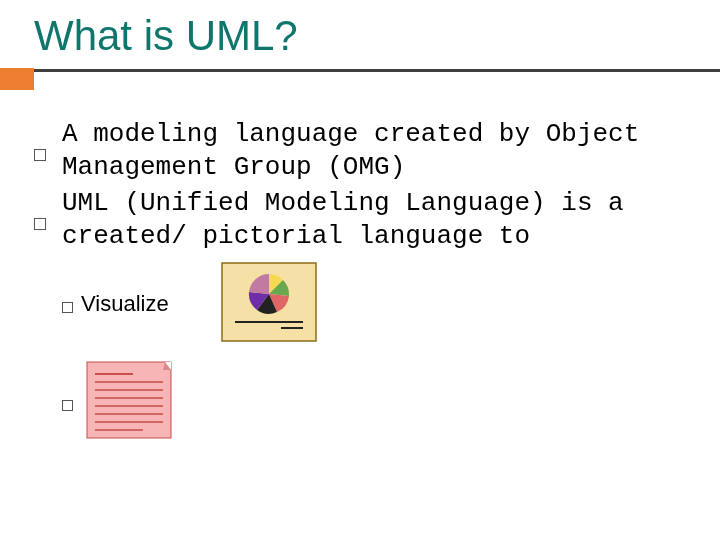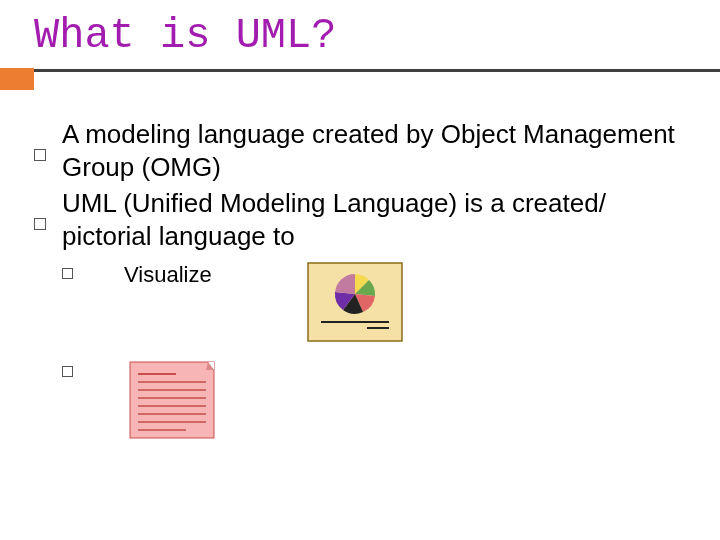--- a/index.html
+++ b/index.html
@@ -6,24 +6,23 @@
   body {
     width: 720px;
     height: 540px;
     background: #ffffff;
     font-family: Arial, Helvetica, sans-serif;
     overflow: hidden;
     position: relative;
   }
   .title {
     font-size: 42px;
-    color: #a21caf;
+    color: #0f766e;
     padding: 12px 0 8px 34px;
     font-weight: 400;
-    font-family: Liberation Mono, monospace;
   }
   .accent-row {
     display: flex;
     align-items: flex-start;
   }
   .orange-block {
     width: 34px;
     height: 22px;
     background: #ed7d31;
   }
@@ -33,44 +32,44 @@
     background: #3f3f3f;
     margin-top: 1px;
   }
   .content {
     padding: 28px 34px 0 62px;
   }
   .bullet-row {
     display: flex;
     align-items: center;
     margin-bottom: 4px;
+    font-family: Liberation Mono, monospace;
   }
   .bullet-marker {
     width: 12px;
     height: 12px;
     border: 1.5px solid #555;
     margin-top: 8px;
     margin-left: -28px;
     margin-right: 16px;
     flex-shrink: 0;
   }
   .bullet-text {
     font-size: 26px;
     color: #000;
     line-height: 1.25;
   }
   .sub-list {
     margin-top: 10px;
   }
   .sub-row {
     display: flex;
-    align-items: flex-start;
+    align-items: center;
     margin-bottom: 14px;
     min-height: 78px;
-    gap: 43px;
   }
   .sub-marker {
     width: 11px;
     height: 11px;
     border: 1.5px solid #555;
     margin-top: 6px;
     margin-right: 8px;
     flex-shrink: 0;
   }
   .sub-text {

